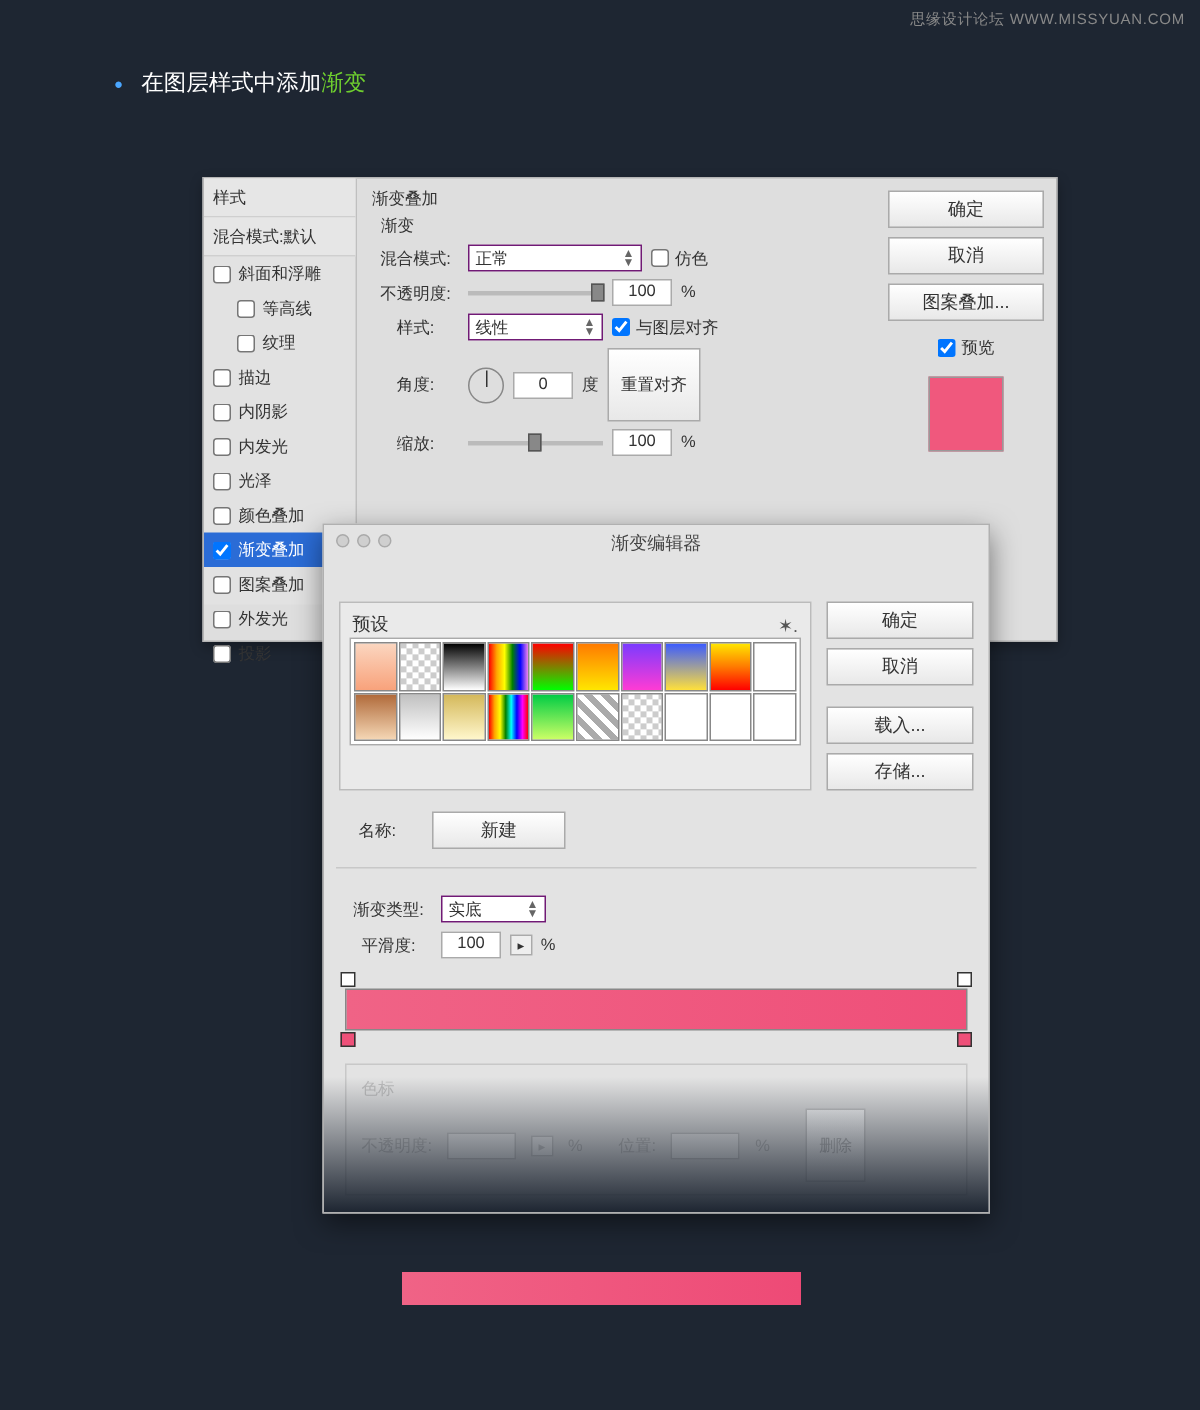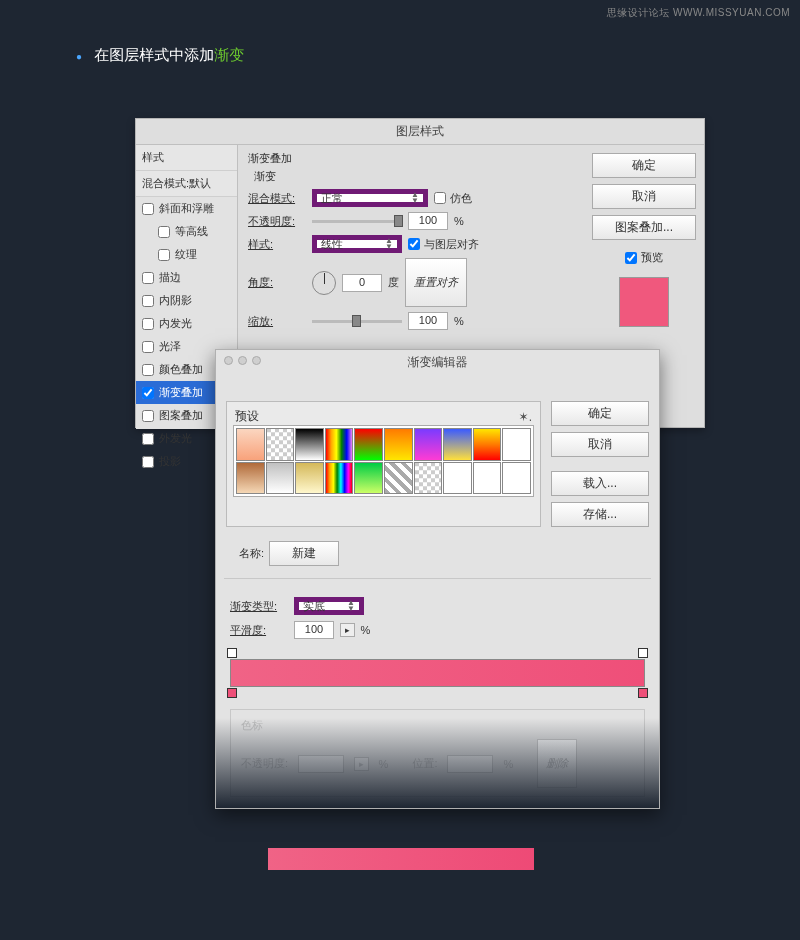--- a/index.html
+++ b/index.html
@@ -55,23 +55,23 @@
 .styles-row input[type=checkbox] { width: 12px; height: 12px; }
 .styles-row.indent { padding-left: 22px; }
 
 .opts-col { flex: 1; padding: 6px 10px; }
 .section-title { font-size: 11px; margin-bottom: 3px; }
 .sub-title { font-size: 11px; margin-left: 6px; }
 .form-row {
   display: flex; align-items: center;
   margin: 5px 0; gap: 6px;
 }
-.form-row .lbl { width: 58px; text-align: left; text-decoration: underline; }
+.form-row .lbl { width: 58px; text-align: center; }
 .select {
-  background: #fff; border: 5px solid #701a75;
+  background: #fff; border: 1px solid #701a75;
   height: 18px; padding: 1px 4px; font-size: 11px;
   display: inline-flex; align-items: center; justify-content: space-between;
   min-width: 116px;
 }
 .select .arrows { font-size: 8px; line-height: 6px; color: #666; }
 .slider {
   width: 90px; height: 3px; background: #bbb;
   position: relative; display: inline-block;
 }
 .slider .thumb {
@@ -93,21 +93,21 @@
 .grad-swatch .dd { width: 13px; height: 15px; background: #ddd; border-left: 1px solid #999; text-align: center; font-size: 8px; color:#555; }
 .cbx { display: inline-flex; align-items: center; gap: 4px; }
 .cbx input { width: 12px; height: 12px; }
 .angle-dial {
   width: 24px; height: 24px; border: 1px solid #888; border-radius: 50%;
   position: relative;
 }
 .angle-dial::after { content:""; position:absolute; left:11px; top:1px; width:1px; height:11px; background:#333; }
 .mini-btn {
   border: 1px solid #aaa; background: linear-gradient(#fff,#e8e8e8);
-  padding: 16px 8px; font-size: 11px; font-style: italic;
+  padding: 16px 8px; font-size: 11px;
 }
 
 .actions-col {
   width: 120px; padding: 8px;
   display: flex; flex-direction: column; gap: 6px; align-items: stretch;
 }
 .btn {
   border: 1px solid #aaa; background: linear-gradient(#fff,#e8e8e8);
   padding: 3px 0; font-size: 12px; text-align: center;
   cursor: pointer;
@@ -140,21 +140,21 @@
 .gear { font-size: 12px; color: #555; }
 .preset-grid {
   background: #fff; border: 1px solid #aaa;
   height: 72px; padding: 2px;
   display: grid; grid-template-columns: repeat(10, 1fr); gap: 1px;
 }
 .preset { border: 1px solid #888; }
 .grad-actions {
   width: 98px; display: flex; flex-direction: column; gap: 6px; margin-left: 10px;
 }
-.name-row { display: flex; align-items: center; gap: 5px; padding: 4px 10px 10px; }
+.name-row { display: flex; align-items: center; gap: 24px; padding: 4px 10px 10px; }
 .name-row .lbl { width: 38px; text-align: right; }
 .name-input { flex: 1; height: 20px; border: 1px solid #aaa; background: #fff; padding: 2px 5px; font-size: 12px; }
 .sep { height: 1px; background: #c8c8c8; margin: 2px 8px 8px; }
 .grad-settings { padding: 4px 14px; }
 .grad-settings .form-row { margin: 6px 0; }
 
 .grad-bar-wrap { padding: 10px 14px 4px; }
 .grad-bar {
   height: 28px;
   background: linear-gradient(90deg, #f06386, #ef4f79);
@@ -197,21 +197,20 @@
 <body>
 
 <div class="watermark">思缘设计论坛 WWW.MISSYUAN.COM</div>
 
 <div class="caption">
   <span class="bullet">●</span>
   <span>在图层样式中添加</span><span class="hl">渐变</span>
 </div>
 
 <div class="dlg-layer">
-  <div class="dlg-title">图层样式</div>
   <div class="dlg-body">
     <div class="styles-col">
       <div class="styles-head">样式</div>
       <div class="styles-head">混合模式:默认</div>
       <div class="styles-row">
           <input type="checkbox" style="">
           <span>斜面和浮雕</span>
         </div>
       <div class="styles-row indent">
           <input type="checkbox" style="">
@@ -368,21 +367,21 @@
     <div class="grad-actions">
       <div class="btn">确定</div>
       <div class="btn">取消</div>
       <div class="btn" style="margin-top:8px">载入...</div>
       <div class="btn">存储...</div>
     </div>
   </div>
 
   <div class="name-row">
     <span class="lbl">名称:</span>
-    <div class="btn" style="width:70px">新建</div>
+    <div class="btn" style="width:89px">新建</div>
   </div>
 
   <div class="sep"></div>
 
   <div class="grad-settings">
     <div class="form-row">
       <span class="lbl" style="width:58px">渐变类型:</span>
       <div class="select" style="min-width:70px">
           <span>实底</span>
           <span class="arrows">▲<br>▼</span>

